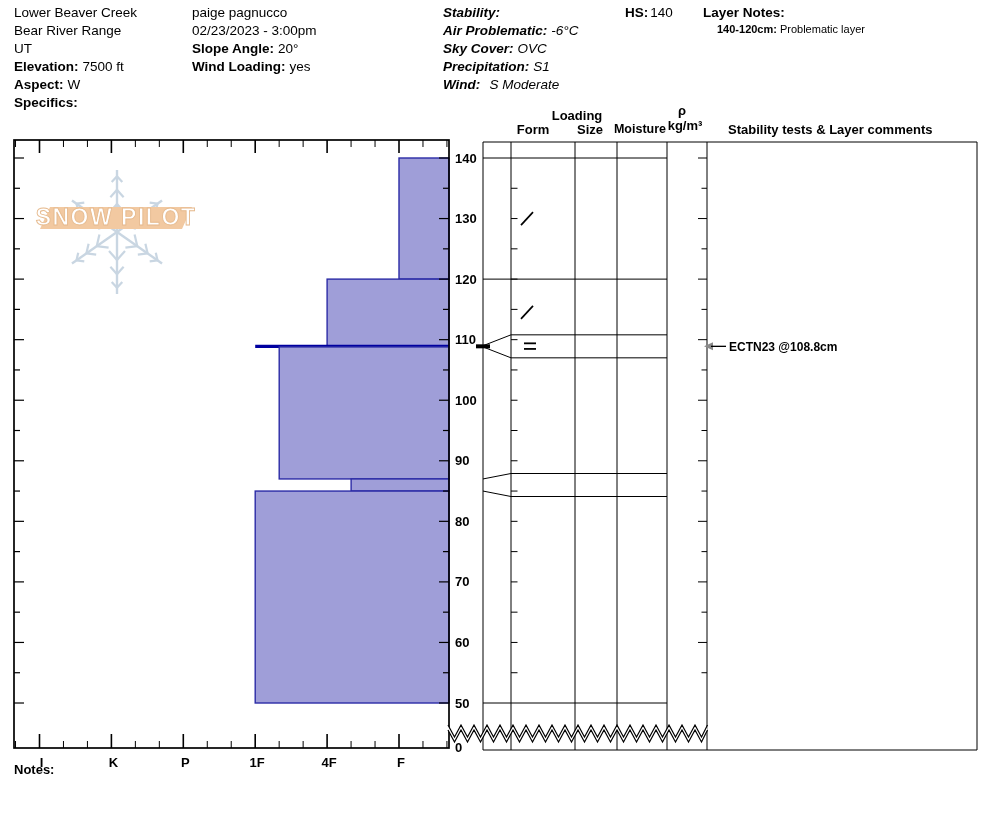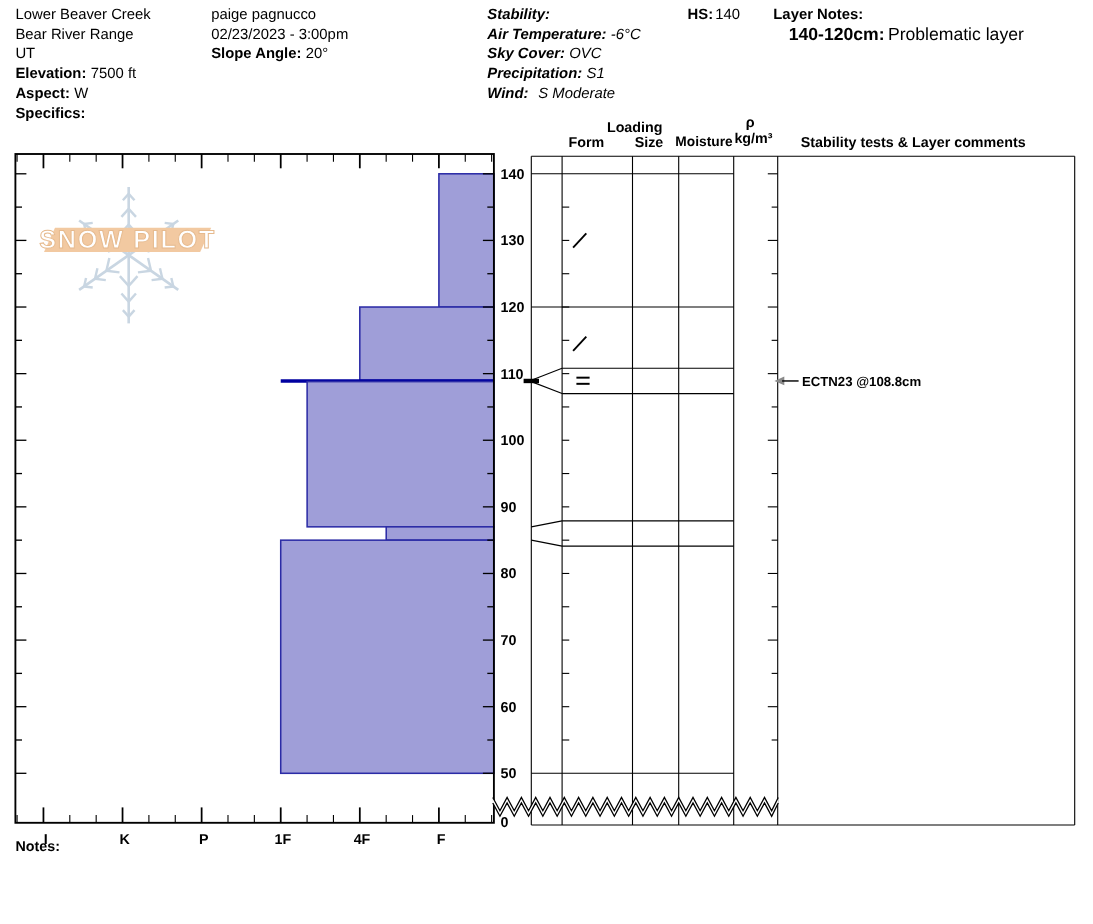--- a/index.html
+++ b/index.html
@@ -1,19 +1,19 @@
 <!DOCTYPE html>
 <html><head>
 <meta charset="utf-8">
 <style>
   html,body{margin:0;padding:0;background:#fff;}
   body{width:994px;height:840px;position:relative;font-family:"Liberation Sans",sans-serif;color:#000;overflow:hidden;}
   .hcol{position:absolute;font-size:13.5px;line-height:18px;white-space:nowrap;}
   .hrow b{font-weight:bold;margin-right:4px;}
-  .note-line{position:absolute;font-size:16px;white-space:nowrap;}
+  .note-line{position:absolute;font-size:11px;white-space:nowrap;}
   .note-line b{font-weight:bold;margin-right:3px;}
   .phead{position:absolute;font-weight:bold;font-size:13px;white-space:nowrap;text-align:center;}
   #chart-svg{position:absolute;left:0;top:0;}
   .notes-label{position:absolute;left:14px;top:762px;font-weight:bold;font-size:13px;}
 </style>
 </head>
 <body>
 
 <div class="hcol" style="left:14px;top:4px;">
   <div class="hrow"><span>Lower Beaver Creek</span></div>
@@ -21,25 +21,26 @@
   <div class="hrow"><span>UT</span></div>
   <div class="hrow"><b>Elevation:</b><span>7500 ft</span></div>
   <div class="hrow"><b>Aspect:</b><span>W</span></div>
   <div class="hrow"><b>Specifics:</b><span></span></div>
 </div>
 
 <div class="hcol" style="left:192px;top:4px;">
   <div class="hrow"><span>paige pagnucco</span></div>
   <div class="hrow"><span>02/23/2023 - 3:00pm</span></div>
   <div class="hrow"><b>Slope Angle:</b><span>20°</span></div>
+  <div class="hrow"><b>Wind Loading:</b><span>yes</span></div>
 </div>
 
 <div class="hcol" style="left:443px;top:4px;font-style:italic;">
   <div class="hrow"><b>Stability:</b><span></span></div>
-  <div class="hrow"><b>Air Temperature:</b><span>-6°C</span></div>
+  <div class="hrow"><b>Air Problematic:</b><span>-6°C</span></div>
   <div class="hrow"><b>Sky Cover:</b><span>OVC</span></div>
   <div class="hrow"><b>Precipitation:</b><span>S1</span></div>
   <div class="hrow"><b style="margin-right:9px;">Wind:</b><span>S Moderate</span></div>
 </div>
 
 <div class="hcol" style="left:625px;top:4px;">
   <div class="hrow"><b style="margin-right:2px;">HS:</b><span>140</span></div>
 </div>
 
 <div class="hcol" style="left:703px;top:4px;">

